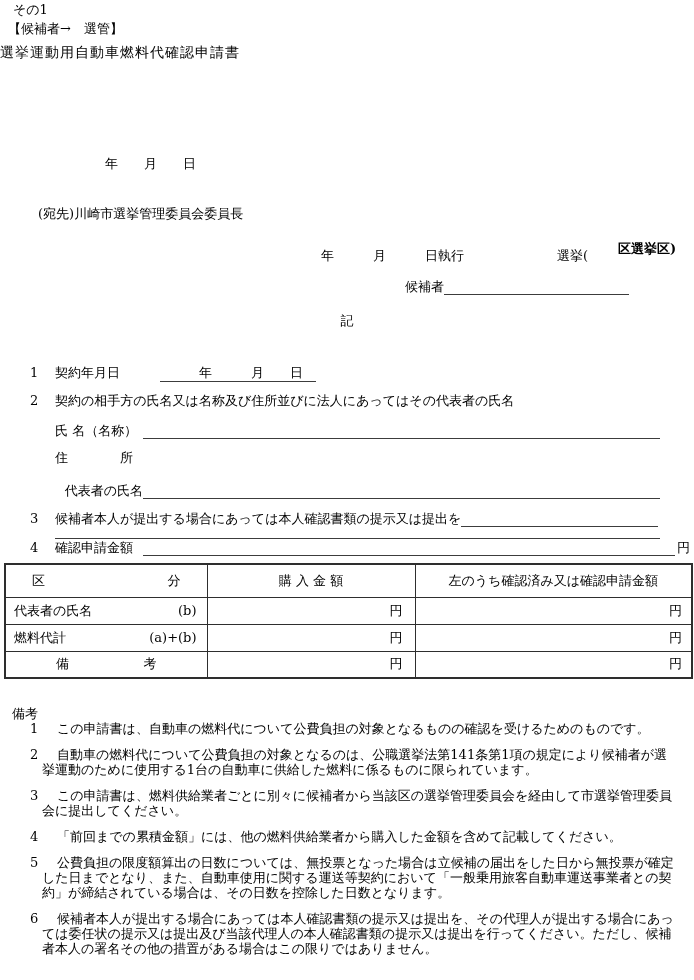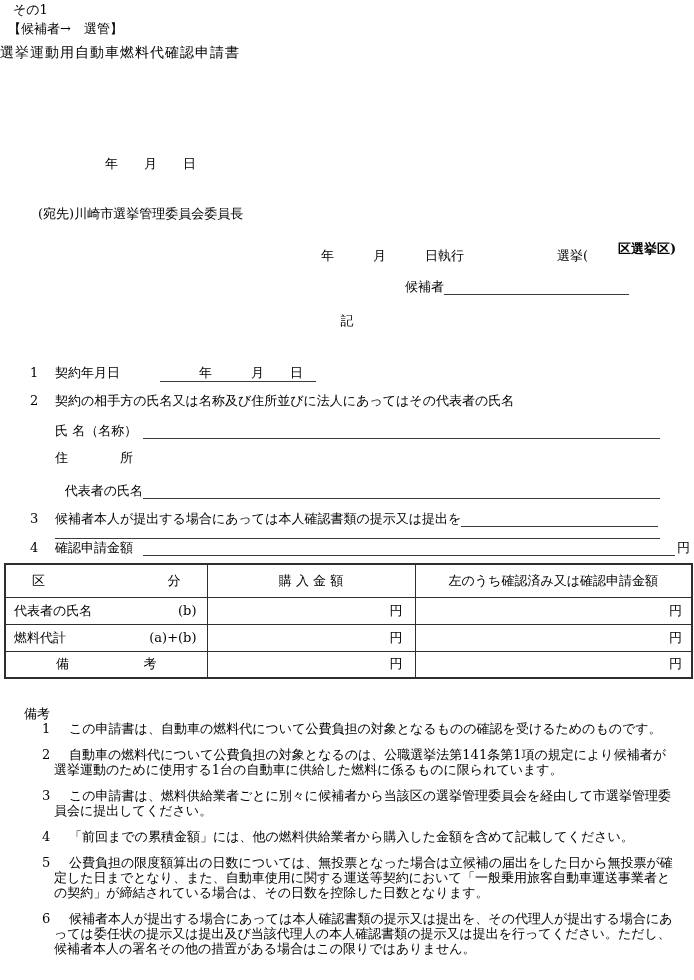--- a/index.html
+++ b/index.html
@@ -55,21 +55,21 @@
   .fuel-table { border: 2px solid #2e2e2e; }
   .fuel-table th, .fuel-table td { border: 1px solid #2e2e2e; font-weight: normal; }
   .fuel-table thead th { height: 33px; text-align: center; vertical-align: middle; }
   .fuel-table tbody td { height: 27px; vertical-align: middle; }
   .th-spread { }
   .th-spread .spread-wrap { display: flex; justify-content: space-between; padding: 0 26px; }
   .cell-label { display: flex; justify-content: space-between; padding: 0 10px 0 8px; }
   .cell-label.spread { padding: 0 50px; }
   .cell-yen { text-align: right; padding-right: 12px; }
   .cell-yen.c3 { padding-right: 9px; }
-  .notes { position: absolute; left: 0; right: 16px; top: 706px; line-height: 15px; padding-left: 12px; }
+  .notes { position: absolute; left: 0; right: 16px; top: 706px; line-height: 15px; }
   .notes-heading { margin-left: 12px; }
   .note { position: relative; margin-left: 42px; margin-bottom: 11px; text-indent: 15px; }
   .note:first-of-type { margin-top: 0; }
   .note .note-num { position: absolute; left: -12px; top: 0; text-indent: 0; }
 </style>
 </head>
 <body>
 
 <div class="doc">
 

